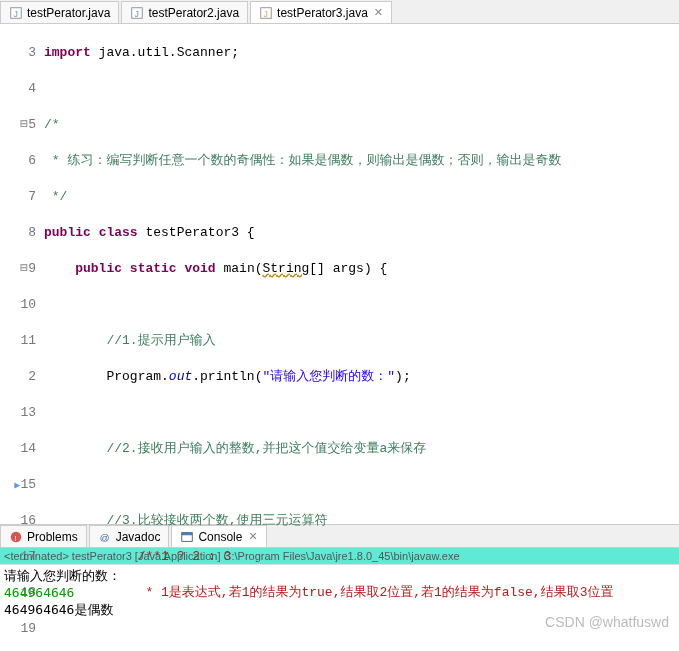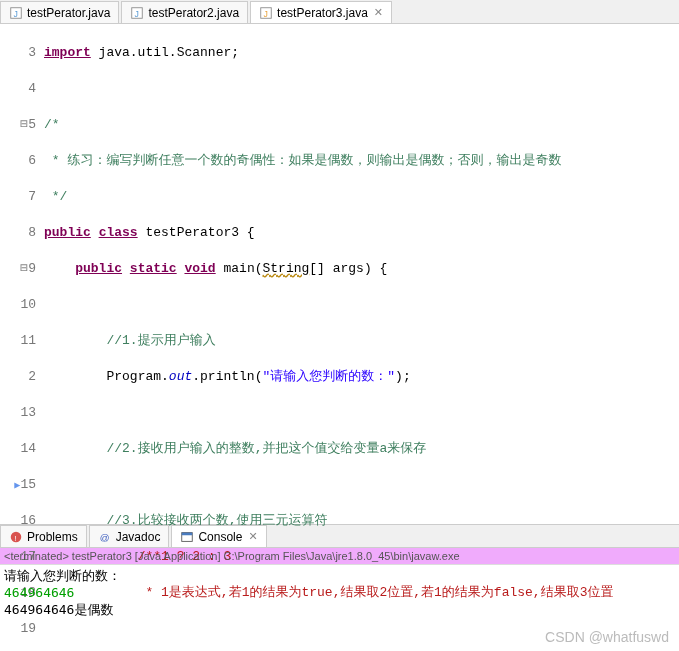--- a/index.html
+++ b/index.html
@@ -59,21 +59,21 @@
   line-height: 18px;
 }
 .gutter .ln { display:block; height:18px; }
 .fold { display:inline-block; width:10px; color:#888; }
 .code {
   flex: 1;
   padding: 2px 4px;
   line-height: 18px;
 }
 .code .line { height: 18px; display: block; }
-.kw { color: #7f0055; font-weight: bold; text-decoration: underline; }
+.kw { color: #7f0055; font-weight: bold; }
 .str { color: #2a00ff; }
 .cmt { color: #3f7f5f; }
 .doc { color: #b91c1c; }
 .static-field { color: #0000c0; font-style: italic; }
 .warn { text-decoration: underline wavy #b8860b; }
 .arrow-gutter { color: #6495ed; font-size:10px; }
 .bottom-tabs {
   display: flex;
   border-top: 1px solid #ccc;
   border-bottom: 1px solid #ccc;
@@ -88,37 +88,37 @@
   border: 1px solid #ccc;
   border-bottom: none;
   margin-right: 2px;
   background: #f8f8f8;
   height: 22px;
   cursor: pointer;
 }
 .btab.active { background: #fff; }
 .btab-icon { width:14px; height:14px; margin-right:4px; }
 .console-status {
-  background: #f0abfc;
+  background: #5eead4;
   padding: 2px 4px;
   font-size: 11px;
   color: #555;
   border-bottom: 1px solid #ddd;
 }
 .console {
   padding: 2px 4px;
   font-family: "Consolas", monospace;
   font-size: 13px;
   line-height: 17px;
 }
 .console .out { color: #000; }
 .console .in { color: #00a000; }
 .watermark {
   position: absolute;
-  bottom: 6px;
+  bottom: 21px;
   right: 10px;
   color: #bbb;
   font-size: 14px;
   font-family: sans-serif;
   pointer-events: none;
 }
 .j-icon-blue { fill:#5a9bd5; }
 .j-icon-orange { fill:#e8a33d; }
 </style>
 </head>

